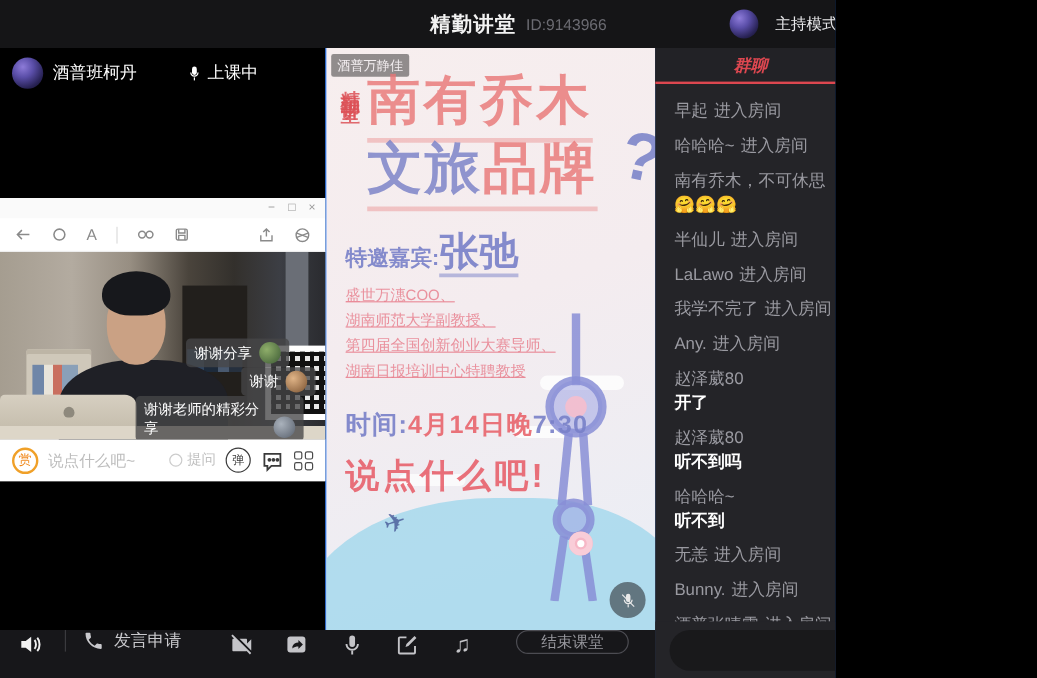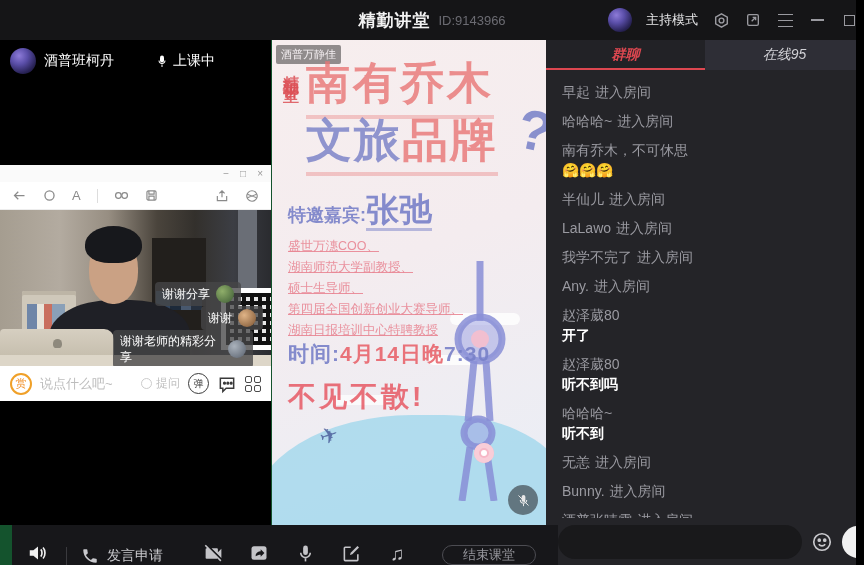--- a/index.html
+++ b/index.html
@@ -1,17 +1,17 @@
 <!DOCTYPE html>
 <html><head>
 <meta charset="utf-8">
 <style>
   html,body{margin:0;padding:0;background:#000;}
   *{box-sizing:border-box;font-family:"Liberation Sans",sans-serif;}
-  .app{position:relative;width:856px;height:565px;background:#14532d;overflow:hidden;}
+  .app{position:relative;width:696px;height:565px;background:#3b82f6;overflow:hidden;}
 
   
   .titlebar{position:absolute;top:0;left:0;width:864px;height:40px;background:#151517;}
   .tb-center{position:absolute;left:0;right:0;top:0;height:40px;display:flex;align-items:center;justify-content:center;gap:8px;}
   .tb-title{color:#f2f2f2;font-size:17px;font-weight:bold;letter-spacing:1px;}
   .tb-id{color:#6b6b72;font-size:13px;}
   .tb-right{position:absolute;right:6px;top:0;height:40px;display:flex;align-items:center;gap:14px;}
   .avatar{border-radius:50%;background:radial-gradient(circle at 35% 30%,#8d7bd8 0%,#5a4ea8 35%,#2a2458 70%,#0c0a20 100%);}
   .avatar.sm{width:24px;height:24px;}
   .tb-mode{color:#e8e8ea;font-size:13px;}
@@ -57,21 +57,21 @@
   .mac-logo{position:absolute;left:47%;top:35%;width:9px;height:9px;background:#8e897d;border-radius:50% 50% 40% 40%;}
   .desk{position:absolute;left:0;top:93%;width:100%;height:7%;background:#ddd6c8;}
   .qr{position:absolute;right:-12px;top:78px;width:62px;height:62px;background:#fff;padding:5px;}
   .qr-inner{width:100%;height:100%;background:
     repeating-linear-gradient(0deg,#111 0 4px,transparent 4px 8px),
     repeating-linear-gradient(90deg,#111 0 4px,#e8e8e8 4px 8px);}
   .bubble{position:absolute;background:rgba(70,70,72,.78);color:#fff;font-size:12px;line-height:16px;padding:3px 7px;border-radius:4px;display:flex;align-items:center;gap:6px;}
   .bubble .b-av{width:18px;height:18px;border-radius:50%;flex:none;}
   .bub1{top:72px;right:30px;}
   .bub2{top:96px;right:8px;}
-  .bub3{top:120px;right:18px;max-width:140px;}
+  .bub3{top:120px;right:18px;max-width:140px;align-items:flex-end;}
   .av-green{background:radial-gradient(circle at 35% 35%,#8fae6a,#3c5a34);}
   .av-tan{background:radial-gradient(circle at 35% 35%,#e0b487,#7a5230);}
   .av-gray{background:radial-gradient(circle at 35% 35%,#aab2bc,#58606c);}
   .vb-inputbar{height:35px;background:#fff;display:flex;align-items:center;gap:8px;padding:0 10px;}
   .reward-btn{width:22px;height:22px;border:2px solid #f0a028;border-radius:50%;color:#f08a1e;font-size:11px;display:flex;align-items:center;justify-content:center;flex:none;}
   .vb-placeholder{color:#bdbdbd;font-size:13px;flex:1;}
   .ask{display:flex;align-items:center;gap:4px;color:#c0c0c0;font-size:12px;}
   .ask .radio{width:11px;height:11px;border:1px solid #ccc;border-radius:50%;}
   .danmu-btn{width:21px;height:21px;border:1.5px solid #3a3a3a;border-radius:50%;color:#3a3a3a;font-size:10px;display:flex;align-items:center;justify-content:center;flex:none;}
   .grid-ic{display:grid;grid-template-columns:7px 7px;grid-template-rows:7px 7px;gap:2px;}
@@ -114,21 +114,21 @@
   .messages{position:absolute;top:30px;left:0;right:0;bottom:47px;padding:12px 16px 0;overflow:hidden;font-size:14px;}
   .msg{margin-bottom:9px;line-height:20px;}
   .msg .user{color:#9a9aa1;}
   .msg .action{color:#9a9aa1;margin-left:5px;}
   .msg .text{display:block;color:#fff;font-weight:bold;}
   .chat-inputrow{position:absolute;left:0;right:0;bottom:0;height:47px;display:flex;align-items:center;gap:9px;padding:0 0 0 12px;background:#242428;}
   .chat-input{flex:1;height:34px;background:#19191b;border-radius:17px;}
   .send-btn{flex:none;width:60px;height:32px;background:#f1f1f1;border-radius:16px;color:#9a9aa0;font-size:14px;display:flex;align-items:center;justify-content:center;margin-right:-38px;}
 
   
-  .bottom-bar{position:absolute;left:12px;top:525px;width:546px;height:40px;background:#17171a;display:flex;align-items:flex-end;padding:0 14px;gap:0;}
+  .bottom-bar{position:absolute;left:0;top:525px;width:546px;height:40px;background:#17171a;display:flex;align-items:flex-start;padding:0 14px;gap:0;}
   .bb-divider{width:1px;height:18px;background:#3a3a3e;margin:0 14px 0 16px;}
   .bb-speak{display:flex;align-items:center;gap:8px;color:#c9c9cd;font-size:14px;margin-right:38px;}
   .bb-ic{display:flex;align-items:center;justify-content:center;width:24px;height:24px;margin-right:22px;}
   .music-note{color:#c4c4c8;font-size:19px;line-height:19px;}
   .end-btn{margin-left:auto;border:1px solid #4c4c52;color:#97979d;font-size:13px;border-radius:16px;padding:0 20px;background:transparent;margin-right:8px;}
 </style>
 </head>
 <body>
 
 <div class="app">
@@ -297,28 +297,27 @@
       <div class="pt2">
         <span class="blue">文旅</span><span class="red">品牌</span>
       </div>
       <div class="pt-q">?</div>
       <div class="guest-line">
         <span class="guest-label">特邀嘉宾:</span><span class="guest-name">张弛</span>
       </div>
       <div class="creds">
         <div>盛世万潓COO、</div>
         <div>湖南师范大学副教授、</div>
-        <div>硕士生导师、</div>
         <div>第四届全国创新创业大赛导师、</div>
         <div>湖南日报培训中心特聘教授</div>
       </div>
       <div class="poster-time">
         <span class="pur">时间:</span><span class="red">4月14日晚</span><span class="pur">7:30</span>
       </div>
-      <div class="poster-close">不见不散!</div>
+      <div class="poster-close">说点什么吧!</div>
 
       <span class="mic-muted">
         <svg width="15" height="15" viewBox="0 0 24 24" fill="#e8e8e8">
             <rect x="9" y="3" width="6" height="11" rx="3"></rect>
             <path d="M6 11c0 3.3 2.7 6 6 6s6-2.7 6-6h-1.7c0 2.4-1.9 4.3-4.3 4.3S7.7 13.4 7.7 11H6z"></path>
             <rect x="11.2" y="17" width="1.6" height="4"></rect>
             <line x1="4" y1="4" x2="20" y2="20" stroke="#e8e8e8" stroke-width="1.6"></line>
           </svg>
       </span>
     </section>

